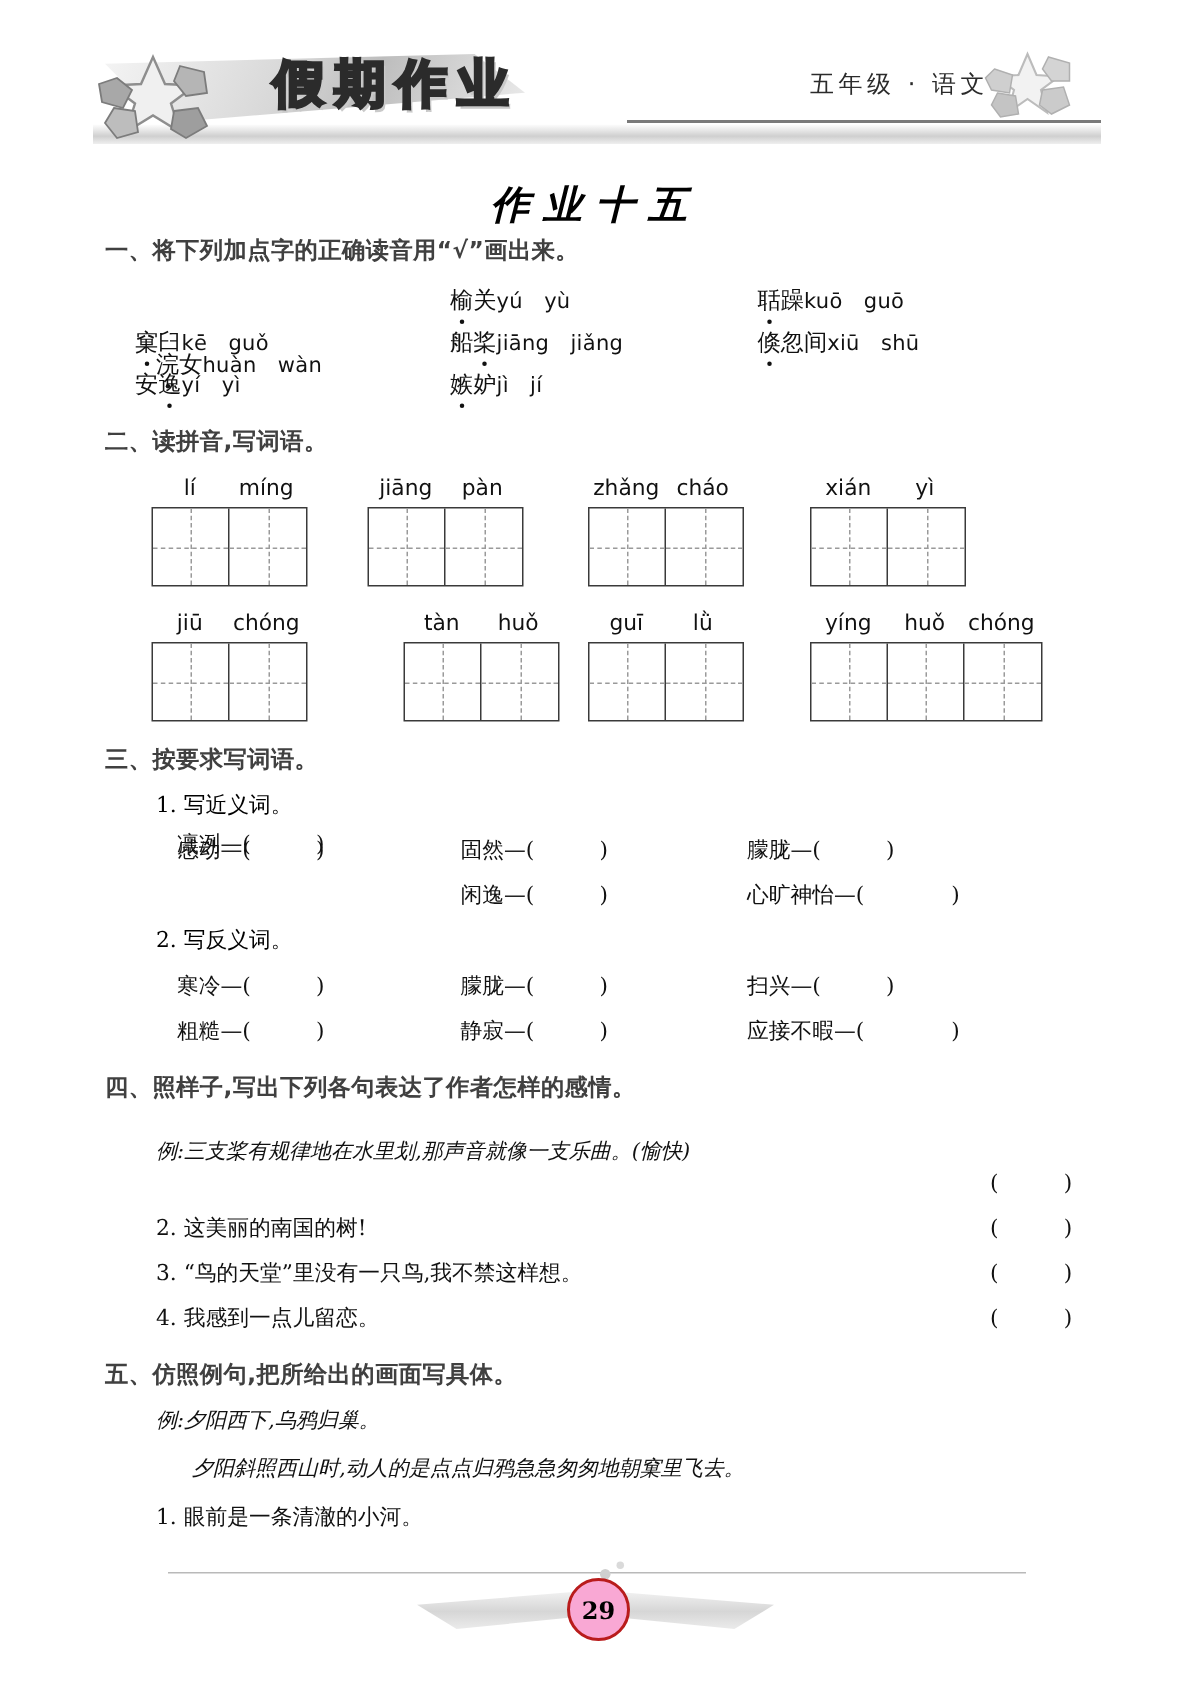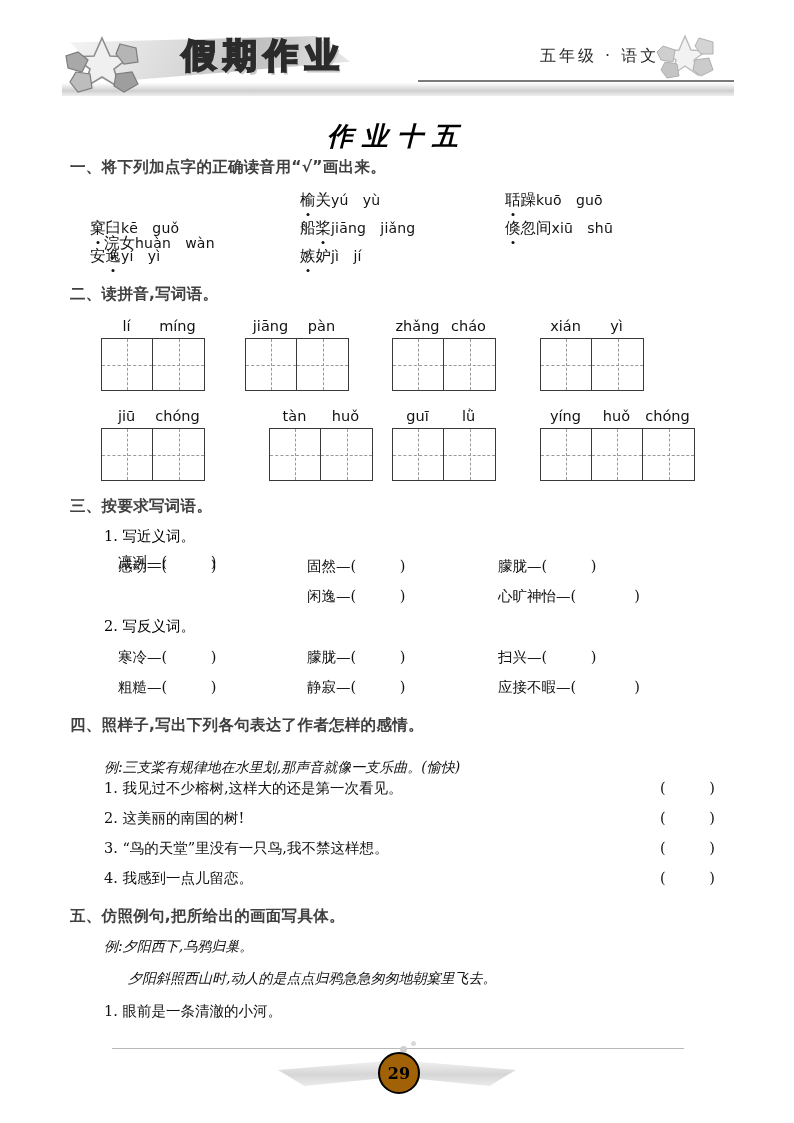--- a/index.html
+++ b/index.html
@@ -116,21 +116,21 @@
     background:#b9b9b9;
   }
   .wing{
     position:absolute;top:1060px;height:26px;
     background:linear-gradient(to bottom,#f3f3f3,#d6d6d6 55%,#ebebeb);
   }
   .wing-l{left:278px;width:120px;clip-path:polygon(0% 38%,100% 0%,100% 64%,22% 100%);}
   .wing-r{left:396px;width:120px;clip-path:polygon(0% 0%,100% 38%,78% 100%,0% 64%);}
   .pagecircle{
     position:absolute;left:378px;top:1052px;width:38px;height:38px;
-    border-radius:50%;background:#a16207;border:2px solid #000000;
+    border-radius:50%;background:#f9a8d4;border:2px solid #b91c1c;
     display:flex;align-items:center;justify-content:center;
     font-family:"DejaVu Serif","Liberation Serif",serif;
     font-weight:bold;font-size:16px;color:#000;
   }
   .dot-a{position:absolute;left:400px;top:1046px;width:7px;height:7px;border-radius:50%;background:#cfcfcf;}
   .dot-b{position:absolute;left:411px;top:1041px;width:5px;height:5px;border-radius:50%;background:#dadada;}
 </style>
 </head>
 <body>
 
@@ -308,21 +308,20 @@
   <div class="body-line" style="left:498px;top:648px;">扫兴—(　　　)</div>
 
   <div class="body-line" style="left:118px;top:678px;">粗糙—(　　　)</div>
   <div class="body-line" style="left:307px;top:678px;">静寂—(　　　)</div>
   <div class="body-line" style="left:498px;top:678px;">应接不暇—(　　　　)</div>
 
   <div class="sec-head" style="left:70px;top:715px;">四、照样子,写出下列各句表达了作者怎样的感情。</div>
 
   <div class="body-line kai" style="left:104px;top:747px;font-size:14px;margin-top:12px;">例:三支桨有规律地在水里划,那声音就像一支乐曲。(愉快)</div>
 
-  <div class="body-line" style="left:104px;top:779px;">1. 我见过不少榕树,这样大的还是第一次看见。</div>
   <div class="body-line" style="left:660px;top:779px;">(　　　)</div>
 
   <div class="body-line" style="left:104px;top:809px;">2. 这美丽的南国的树!</div>
   <div class="body-line" style="left:660px;top:809px;">(　　　)</div>
 
   <div class="body-line" style="left:104px;top:839px;">3. “鸟的天堂”里没有一只鸟,我不禁这样想。</div>
   <div class="body-line" style="left:660px;top:839px;">(　　　)</div>
 
   <div class="body-line" style="left:104px;top:869px;">4. 我感到一点儿留恋。</div>
   <div class="body-line" style="left:660px;top:869px;">(　　　)</div>

